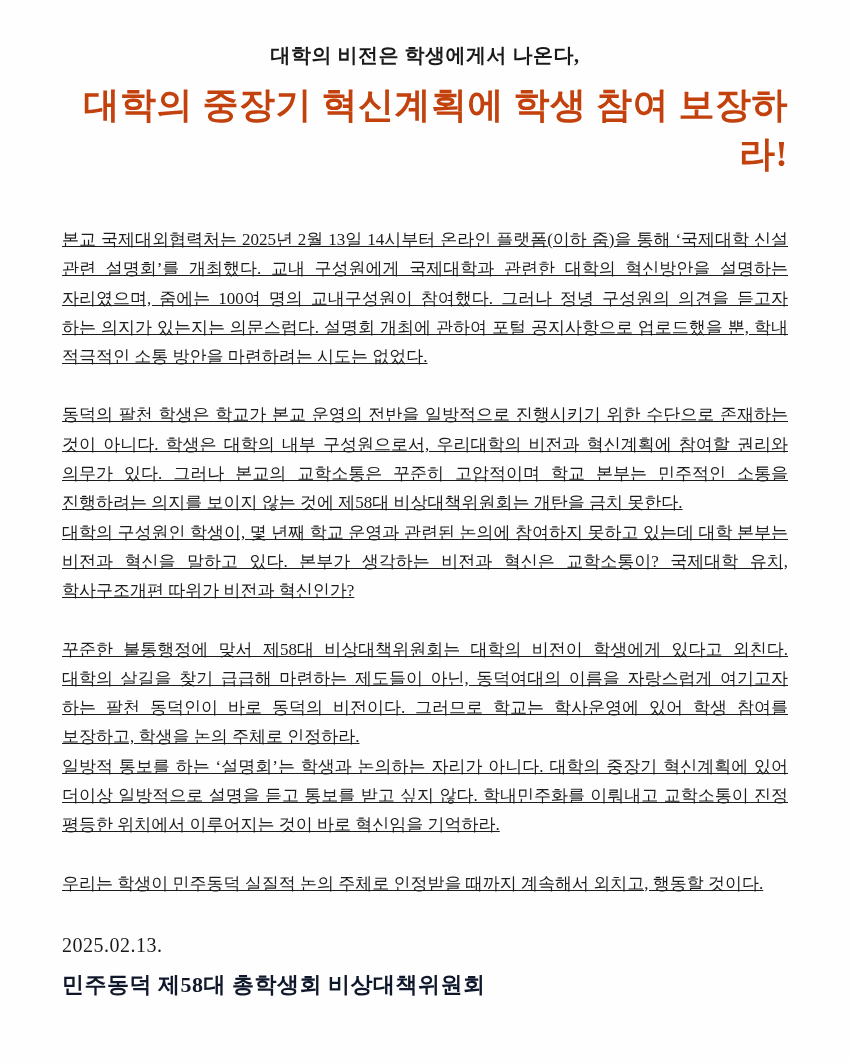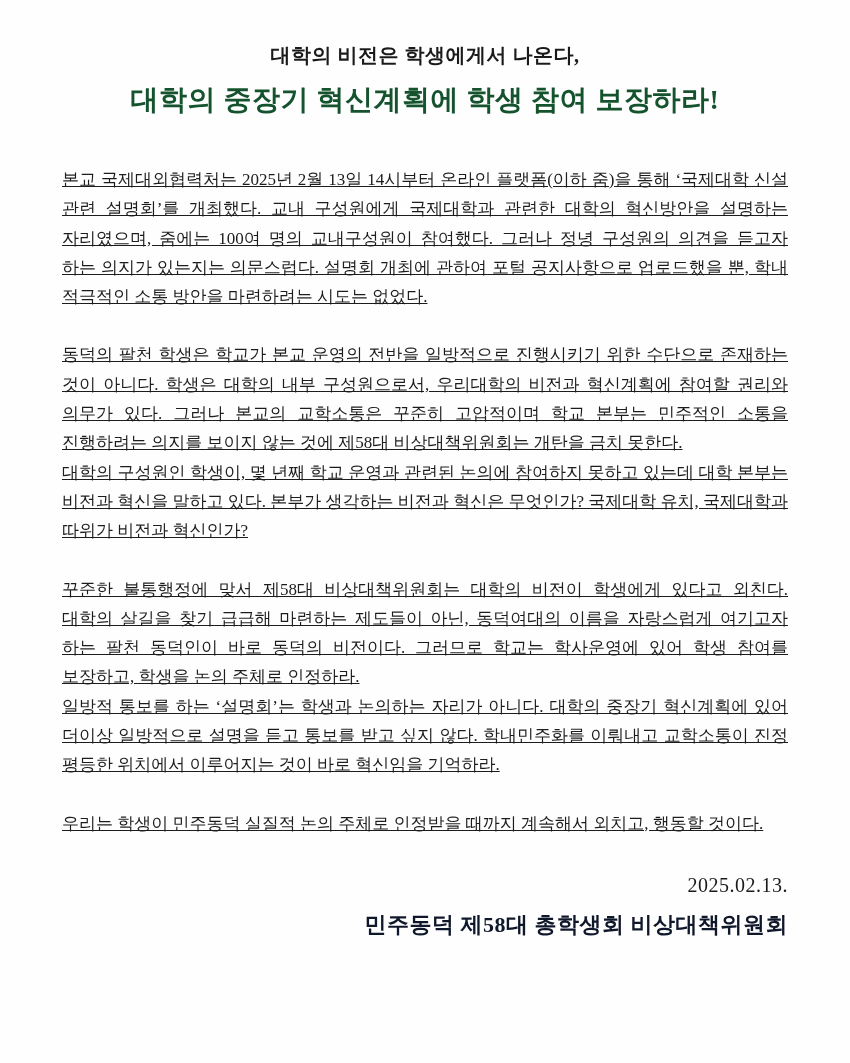--- a/index.html
+++ b/index.html
@@ -20,43 +20,44 @@
     text-align: center;
   }
   .title-sub {
     font-size: 20px;
     font-weight: 700;
     letter-spacing: 0.5px;
     color: #1a1a1a;
   }
   .title-main {
     margin-top: 12px;
-    font-size: 28px;
+    font-size: 36px;
     font-weight: 700;
     letter-spacing: 0.5px;
-    color: #14532d;
+    color: #c2410c;
+    text-align: right;
   }
   main.doc-body {
     margin-top: 46px;
     font-size: 17px;
     line-height: 29.3px;
     text-align: justify;
     word-break: keep-all;
     color: #1c1c1c;
     text-decoration: underline;
   }
   main.doc-body .block {
     margin-bottom: 29px;
   }
   main.doc-body p {
     margin: 0;
   }
   footer.doc-footer {
     margin-top: 36px;
-    text-align: right;
+    text-align: left;
   }
   .doc-date {
     font-size: 20px;
     color: #1a1a1a;
     letter-spacing: 0.5px;
   }
   .doc-signature {
     margin-top: 13px;
     font-size: 22px;
     font-weight: 700;
@@ -75,21 +76,21 @@
   </header>
 
   <main class="doc-body">
 
     <section class="block">
       <p>본교 국제대외협력처는 2025년 2월 13일 14시부터 온라인 플랫폼(이하 줌)을 통해 ‘국제대학 신설 관련 설명회’를 개최했다. 교내 구성원에게 국제대학과 관련한 대학의 혁신방안을 설명하는 자리였으며, 줌에는 100여 명의 교내구성원이 참여했다. 그러나 정녕 구성원의 의견을 듣고자 하는 의지가 있는지는 의문스럽다. 설명회 개최에 관하여 포털 공지사항으로 업로드했을 뿐, 학내 적극적인 소통 방안을 마련하려는 시도는 없었다.</p>
     </section>
 
     <section class="block">
       <p>동덕의 팔천 학생은 학교가 본교 운영의 전반을 일방적으로 진행시키기 위한 수단으로 존재하는 것이 아니다. 학생은 대학의 내부 구성원으로서, 우리대학의 비전과 혁신계획에 참여할 권리와 의무가 있다. 그러나 본교의 교학소통은 꾸준히 고압적이며 학교 본부는 민주적인 소통을 진행하려는 의지를 보이지 않는 것에 제58대 비상대책위원회는 개탄을 금치 못한다.</p>
-      <p>대학의 구성원인 학생이, 몇 년째 학교 운영과 관련된 논의에 참여하지 못하고 있는데 대학 본부는 비전과 혁신을 말하고 있다. 본부가 생각하는 비전과 혁신은 무엇인가? 국제대학 유치, 국제대학과 따위가 비전과 혁신인가?</p>
+      <p>대학의 구성원인 학생이, 몇 년째 학교 운영과 관련된 논의에 참여하지 못하고 있는데 대학 본부는 비전과 혁신을 말하고 있다. 본부가 생각하는 비전과 혁신은 교학소통이? 국제대학 유치, 학사구조개편 따위가 비전과 혁신인가?</p>
     </section>
 
     <section class="block">
       <p>꾸준한 불통행정에 맞서 제58대 비상대책위원회는 대학의 비전이 학생에게 있다고 외친다. 대학의 살길을 찾기 급급해 마련하는 제도들이 아닌, 동덕여대의 이름을 자랑스럽게 여기고자 하는 팔천 동덕인이 바로 동덕의 비전이다. 그러므로 학교는 학사운영에 있어 학생 참여를 보장하고, 학생을 논의 주체로 인정하라.</p>
       <p>일방적 통보를 하는 ‘설명회’는 학생과 논의하는 자리가 아니다. 대학의 중장기 혁신계획에 있어 더이상 일방적으로 설명을 듣고 통보를 받고 싶지 않다. 학내민주화를 이뤄내고 교학소통이 진정 평등한 위치에서 이루어지는 것이 바로 혁신임을 기억하라.</p>
     </section>
 
     <section class="block">
       <p>우리는 학생이 민주동덕 실질적 논의 주체로 인정받을 때까지 계속해서 외치고, 행동할 것이다.</p>
     </section>

